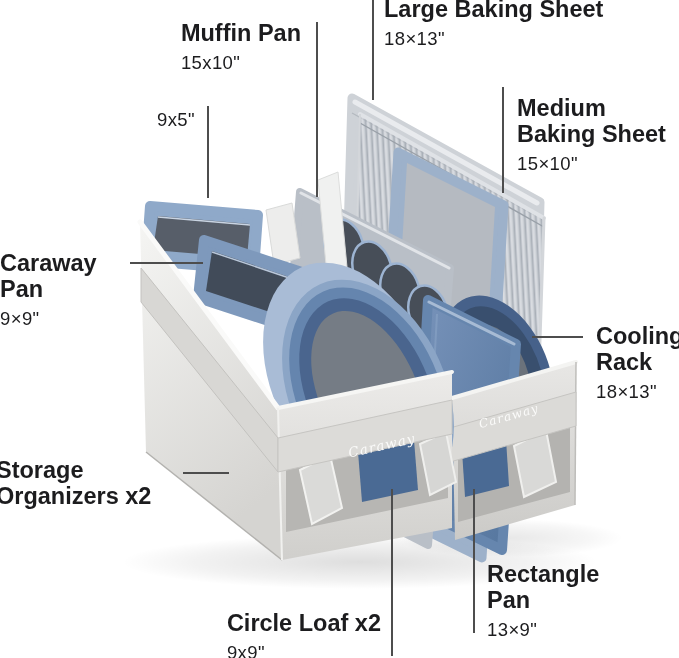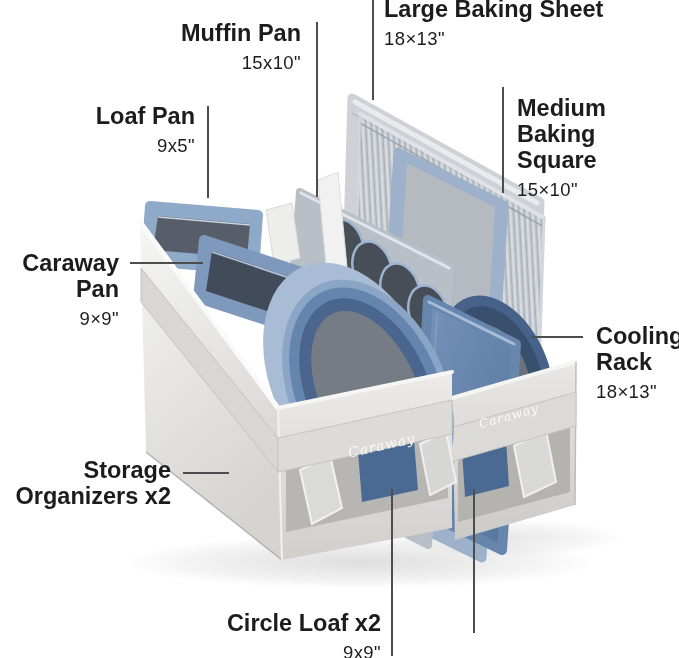--- a/index.html
+++ b/index.html
@@ -10,21 +10,21 @@
   #product-svg{position:absolute;left:0;top:0;z-index:0;}
   .co{position:absolute;z-index:3;}
   .co-title{
     font-size:23.5px;font-weight:700;line-height:26px;letter-spacing:0;
     white-space:pre-line;color:#1c1c1e;
   }
   .co-dims{
     font-size:18.5px;font-weight:400;line-height:22px;margin-top:6px;
     letter-spacing:0.4px;color:#1c1c1e;
   }
-  .ta-r{text-align:right;}
+  .ta-r{text-align:left;}
   .co-line{position:absolute;background:#4d4d4d;z-index:2;}
   .co-line-v{width:1.5px;}
   .co-line-h{height:1.5px;}
   #ln-large{left:372px;top:0;height:100px;}
   #ln-muffin{left:316px;top:22px;height:175px;}
   #ln-loaf{left:207px;top:106px;height:92px;}
   #ln-medium{left:502px;top:87px;height:106px;}
   #ln-square{left:130px;top:262px;width:73px;}
   #ln-cooling{left:532px;top:336px;width:51px;}
   #ln-storage{left:183px;top:472px;width:46px;}
@@ -199,27 +199,26 @@
     <div class="co-title">Large Baking Sheet</div>
     <div class="co-dims">18×13"</div>
   </div>
 
   <div class="co ta-r" id="co-muffin">
     <div class="co-title">Muffin Pan</div>
     <div class="co-dims">15x10"</div>
   </div>
 
   <div class="co ta-r" id="co-loaf">
-    <div class="co-title">Loaf Pan</div>
     <div class="co-dims">9x5"</div>
   </div>
 
   <div class="co" id="co-medium">
     <div class="co-title">Medium
-Baking Square</div>
+Baking Sheet</div>
     <div class="co-dims">15×10"</div>
   </div>
 
   <div class="co ta-r" id="co-square">
     <div class="co-title">Caraway Pan</div>
     <div class="co-dims">9×9"</div>
   </div>
 
   <div class="co" id="co-cooling">
     <div class="co-title">Cooling
@@ -230,14 +229,19 @@
   <div class="co ta-r" id="co-storage">
     <div class="co-title">Storage
 Organizers x2</div>
   </div>
 
   <div class="co ta-r" id="co-circle">
     <div class="co-title">Circle Loaf x2</div>
     <div class="co-dims">9x9"</div>
   </div>
 
+  <div class="co" id="co-rect">
+    <div class="co-title">Rectangle
+Pan</div>
+    <div class="co-dims">13×9"</div>
+  </div>
 
 </div>
 
 </body></html>

